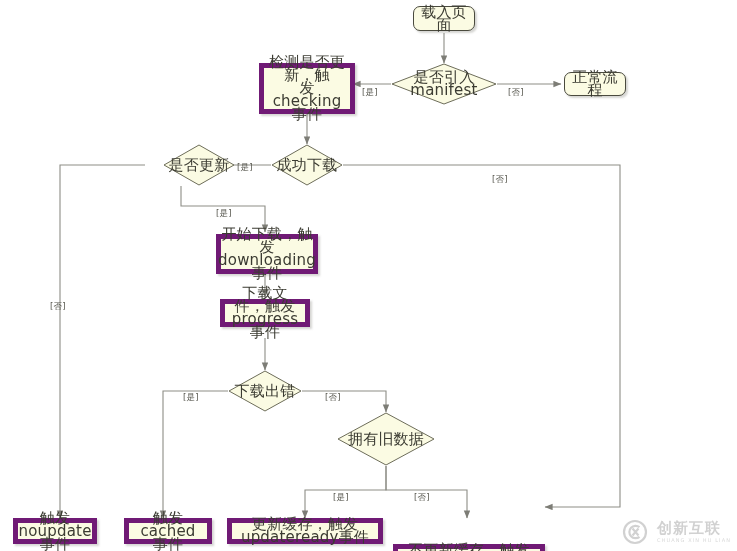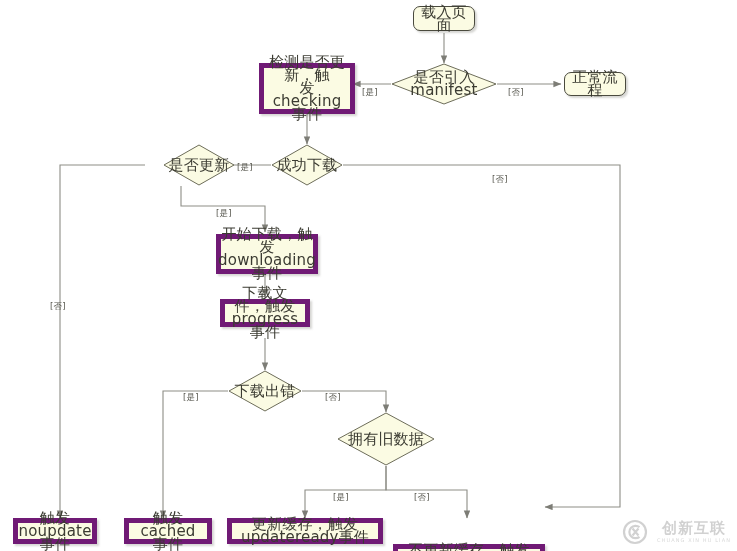--- a/index.html
+++ b/index.html
@@ -85,21 +85,20 @@
   
   #watermark {
     position: absolute;
     right: 6px;
     bottom: 6px;
     display: flex;
     align-items: center;
     gap: 9px;
     opacity: 0.45;
     z-index: 6;
-    text-align: center;
   }
   #watermark .wm-text {
     display: flex;
     flex-direction: column;
     line-height: 1;
   }
   #watermark .wm-cn {
     font-size: 15px;
     font-weight: bold;
     color: #9a9a9a;

